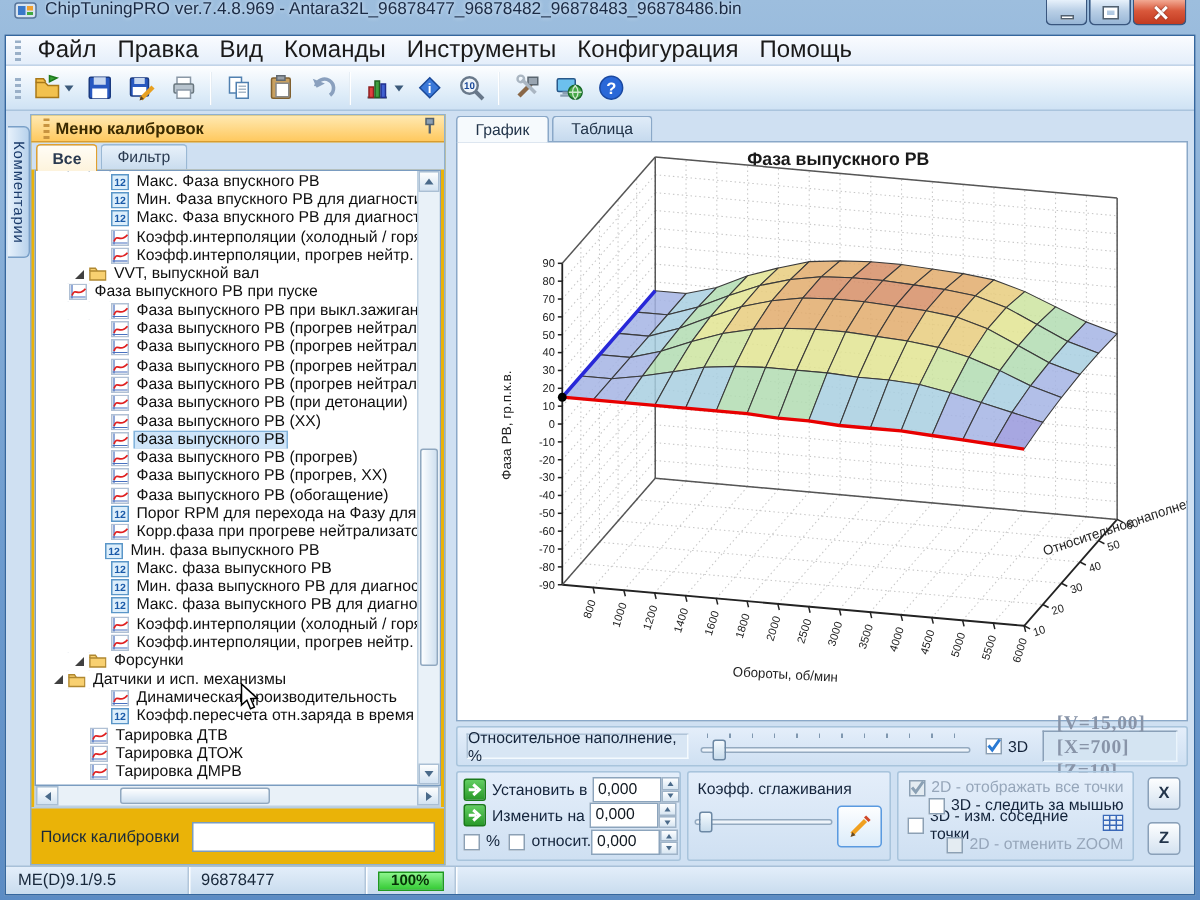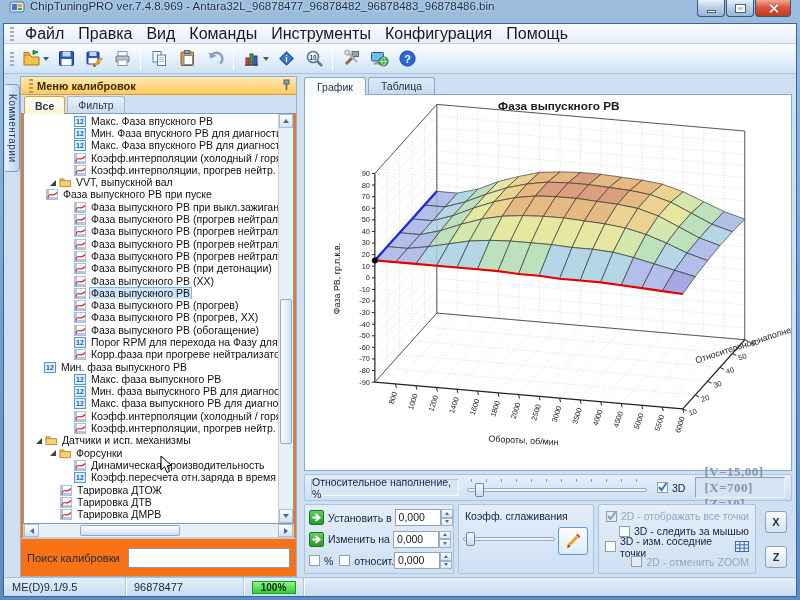--- a/index.html
+++ b/index.html
@@ -26,21 +26,21 @@
   .tbtn{width:26px;height:25px;display:flex;align-items:center;justify-content:center;border-radius:3px;position:relative;margin:0 1px;}
   .tbtn svg{width:19px;height:19px;}
   .tsep{width:1px;height:22px;background:#a8bfd6;border-right:1px solid #fff;margin:0 4px;}
   .caret{width:0;height:0;border-left:3px solid transparent;border-right:3px solid transparent;border-top:4px solid #3c5a7a;margin-left:2px;}
   
   .content{flex:1;display:flex;min-height:0;padding-top:2px;}
   .comments-strip{width:16px;position:relative;}
   .comments-tab{position:absolute;top:8px;left:1px;width:15px;height:88px;background:linear-gradient(to right,#e8f2fc,#b8d2ec);border:1px solid #7aa0c8;border-left:none;border-radius:0 4px 4px 0;display:flex;align-items:center;justify-content:center;}
   .vtext{writing-mode:vertical-rl;font-size:10px;color:#1a3a6a;letter-spacing:.5px;}
   
-  .leftpanel{width:277px;display:flex;flex-direction:column;border:1px solid #8fb0d0;background:#f97316;}
+  .leftpanel{width:277px;display:flex;flex-direction:column;border:1px solid #8fb0d0;background:#eab308;}
   .lp-header{height:18px;background:linear-gradient(#ffe9b2,#ffc95f);border-bottom:1px solid #d89c30;display:flex;align-items:center;padding:0 4px;}
   .lp-header .grip{background:repeating-linear-gradient(to bottom,#c89440 0 2px,transparent 2px 4px);}
   .lp-title{font-size:11px;font-weight:bold;color:#3a2a00;flex:1;}
   .pin svg{width:11px;height:12px;}
   .lp-tabs{height:18px;display:flex;align-items:flex-end;padding-left:3px;background:#cfe0f2;}
   .ltab{font-size:10.5px;padding:2px 10px 2px;border:1px solid #9ab8d4;border-bottom:none;border-radius:3px 3px 0 0;background:linear-gradient(#e8f1fa,#c9dcee);color:#2a3a50;margin-right:2px;}
   .ltab.active{background:linear-gradient(#fffdf6,#fdf3dc);border-color:#e0a030;font-weight:bold;position:relative;top:1px;padding-top:3px;}
   .treewrap{flex:1;display:flex;min-height:0;border:1px solid #7a9cc0;background:#fff;margin:0 2px;}
   .tree{flex:1;overflow:hidden;position:relative;padding-top:1px;
     background-image:repeating-linear-gradient(to bottom,#c8d2dc 0 1px,transparent 1px 3px),repeating-linear-gradient(to bottom,#c8d2dc 0 1px,transparent 1px 3px),repeating-linear-gradient(to bottom,#c8d2dc 0 1px,transparent 1px 3px);
@@ -80,21 +80,21 @@
   .sliderA{width:180px;height:20px;position:relative;margin-left:8px;}
   .sliderA .ticks{position:absolute;left:4px;right:4px;top:1px;height:3px;background:repeating-linear-gradient(to right,#8098b0 0 1px,transparent 1px 15px);}
   .strack{position:absolute;left:0;right:0;top:10px;height:4px;background:#eef4fa;border:1px solid #94aac0;border-radius:2px;}
   .sthumb{position:absolute;top:5px;width:9px;height:14px;background:linear-gradient(#f4fafe,#c8dcec);border:1px solid #6c88a4;border-radius:2px;}
   .cb{width:11px;height:11px;border:1px solid #8ca0b4;background:#fff;position:relative;flex:none;}
   .cb svg{position:absolute;left:-1px;top:-2px;width:12px;height:12px;}
   .cb.dis{background:#e4ecf2;}
   .cblabel{font-size:10.5px;color:#13233a;margin-left:4px;}
   .c3d{display:flex;align-items:center;margin-left:10px;}
   .coords{flex:1;height:21px;margin-left:10px;border:1px solid #8aa0b8;border-right-color:#eaf4fc;border-bottom-color:#eaf4fc;background:#d4e4f2;display:flex;align-items:center;padding-left:8px;font-family:"Liberation Serif",serif;font-weight:bold;font-size:13px;color:#8894a8;letter-spacing:.5px;}
-  .ctrl2{height:70px;margin:3px 4px 3px;display:flex;gap:4px;}
+  .ctrl2{height:60px;margin:3px 4px 3px;display:flex;gap:4px;}
   .grp{border:1px solid #a8c4dc;border-radius:2px;background:linear-gradient(#e4eefa,#cfe0f2);padding:3px 4px;}
   .grpA{width:150px;display:flex;flex-direction:column;justify-content:space-between;}
   .arow{display:flex;align-items:center;height:19px;}
   .gbtn{width:15px;height:15px;border-radius:2px;background:linear-gradient(#62ce62,#2a9a2a);border:1px solid #1a7a1a;display:flex;align-items:center;justify-content:center;flex:none;}
   .gbtn svg{width:11px;height:11px;}
   .albl{font-size:10.5px;color:#13233a;margin:0 3px 0 4px;flex:1;white-space:nowrap;}
   .spin{width:58px;height:17px;display:flex;flex:none;}
   .spinval{flex:1;background:#fff;border:1px solid #8ca4bc;font-size:10.5px;padding:1px 3px;color:#101820;}
   .spinbtns{width:12px;display:flex;flex-direction:column;}
   .spinbtns div{flex:1;background:linear-gradient(#fdfeff,#d8e6f2);border:1px solid #a0b4c8;display:flex;align-items:center;justify-content:center;}
@@ -490,21 +490,21 @@
                 <span class="tic">
                   <svg viewBox="0 0 12 11">
                     <rect x="0.5" y="0.5" width="11" height="10" fill="#fff" stroke="#b0c0d4"></rect>
                     <line x1="2" y1="1" x2="2" y2="10" stroke="#4870c0" stroke-width=".8"></line>
                     <line x1="1" y1="9" x2="11" y2="9" stroke="#4870c0" stroke-width=".8"></line>
                     <path d="M2 8 C4 2 6 9.5 11 3.5" fill="none" stroke="#e02020" stroke-width="1.2"></path>
                   </svg>
                 </span>
                 <span class="tlbl">Корр.фаза при прогреве нейтрализатора</span>
               </div>
-              <div class="trow" style="padding-left: 20px;">
+              <div class="trow" style="padding-left: 46px;">
                 <span class="tic">
                   <svg viewBox="0 0 12 11">
                     <rect x="0.5" y="0.5" width="11" height="10" fill="#dceefb" stroke="#5a96c8"></rect>
                     <text x="6" y="8.2" font-size="7" font-weight="bold" fill="#1a5aa8" text-anchor="middle">12</text>
                   </svg>
                 </span>
                 <span class="tlbl">Мин. фаза выпускного РВ</span>
               </div>
               <div class="trow" style="padding-left: 50px;">
                 <span class="tic">
@@ -548,39 +548,39 @@
                 <span class="tic">
                   <svg viewBox="0 0 12 11">
                     <rect x="0.5" y="0.5" width="11" height="10" fill="#fff" stroke="#b0c0d4"></rect>
                     <line x1="2" y1="1" x2="2" y2="10" stroke="#4870c0" stroke-width=".8"></line>
                     <line x1="1" y1="9" x2="11" y2="9" stroke="#4870c0" stroke-width=".8"></line>
                     <path d="M2 8 C4 2 6 9.5 11 3.5" fill="none" stroke="#e02020" stroke-width="1.2"></path>
                   </svg>
                 </span>
                 <span class="tlbl">Коэфф.интерполяции, прогрев нейтр. (холодный</span>
               </div>
-              <div class="trow" style="padding-left: 12px;">
+              <div class="trow" style="padding-left: 26px;">
                 <span class="exp"></span>
                 <span class="tic">
                   <svg viewBox="0 0 13 11">
                     <path d="M1 3.5 v-2 h4 l1.3 2" fill="#f8d070" stroke="#b08830"></path>
                     <path d="M1 3.5 h11.5 v6.5 H1z" fill="#f8d070" stroke="#b08830"></path>
                   </svg>
                 </span>
-                <span class="tlbl">Датчики и исп. механизмы</span>
-              </div>
-              <div class="trow" style="padding-left: 26px;">
+                <span class="tlbl">Форсунки</span>
+              </div>
+              <div class="trow" style="padding-left: 12px;">
                 <span class="exp"></span>
                 <span class="tic">
                   <svg viewBox="0 0 13 11">
                     <path d="M1 3.5 v-2 h4 l1.3 2" fill="#f8d070" stroke="#b08830"></path>
                     <path d="M1 3.5 h11.5 v6.5 H1z" fill="#f8d070" stroke="#b08830"></path>
                   </svg>
                 </span>
-                <span class="tlbl">Форсунки</span>
+                <span class="tlbl">Датчики и исп. механизмы</span>
               </div>
               <div class="trow" style="padding-left: 50px;">
                 <span class="tic">
                   <svg viewBox="0 0 12 11">
                     <rect x="0.5" y="0.5" width="11" height="10" fill="#fff" stroke="#b0c0d4"></rect>
                     <line x1="2" y1="1" x2="2" y2="10" stroke="#4870c0" stroke-width=".8"></line>
                     <line x1="1" y1="9" x2="11" y2="9" stroke="#4870c0" stroke-width=".8"></line>
                     <path d="M2 8 C4 2 6 9.5 11 3.5" fill="none" stroke="#e02020" stroke-width="1.2"></path>
                   </svg>
                 </span>
@@ -597,32 +597,32 @@
               </div>
               <div class="trow" style="padding-left: 36px;">
                 <span class="tic">
                   <svg viewBox="0 0 12 11">
                     <rect x="0.5" y="0.5" width="11" height="10" fill="#fff" stroke="#b0c0d4"></rect>
                     <line x1="2" y1="1" x2="2" y2="10" stroke="#4870c0" stroke-width=".8"></line>
                     <line x1="1" y1="9" x2="11" y2="9" stroke="#4870c0" stroke-width=".8"></line>
                     <path d="M2 8 C4 2 6 9.5 11 3.5" fill="none" stroke="#e02020" stroke-width="1.2"></path>
                   </svg>
                 </span>
+                <span class="tlbl">Тарировка ДТВ</span>
+              </div>
+              <div class="trow" style="padding-left: 36px;">
+                <span class="tic">
+                  <svg viewBox="0 0 12 11">
+                    <rect x="0.5" y="0.5" width="11" height="10" fill="#fff" stroke="#b0c0d4"></rect>
+                    <line x1="2" y1="1" x2="2" y2="10" stroke="#4870c0" stroke-width=".8"></line>
+                    <line x1="1" y1="9" x2="11" y2="9" stroke="#4870c0" stroke-width=".8"></line>
+                    <path d="M2 8 C4 2 6 9.5 11 3.5" fill="none" stroke="#e02020" stroke-width="1.2"></path>
+                  </svg>
+                </span>
                 <span class="tlbl">Тарировка ДТОЖ</span>
-              </div>
-              <div class="trow" style="padding-left: 36px;">
-                <span class="tic">
-                  <svg viewBox="0 0 12 11">
-                    <rect x="0.5" y="0.5" width="11" height="10" fill="#fff" stroke="#b0c0d4"></rect>
-                    <line x1="2" y1="1" x2="2" y2="10" stroke="#4870c0" stroke-width=".8"></line>
-                    <line x1="1" y1="9" x2="11" y2="9" stroke="#4870c0" stroke-width=".8"></line>
-                    <path d="M2 8 C4 2 6 9.5 11 3.5" fill="none" stroke="#e02020" stroke-width="1.2"></path>
-                  </svg>
-                </span>
-                <span class="tlbl">Тарировка ДТВ</span>
               </div>
               <div class="trow" style="padding-left: 36px;">
                 <span class="tic">
                   <svg viewBox="0 0 12 11">
                     <rect x="0.5" y="0.5" width="11" height="10" fill="#fff" stroke="#b0c0d4"></rect>
                     <line x1="2" y1="1" x2="2" y2="10" stroke="#4870c0" stroke-width=".8"></line>
                     <line x1="1" y1="9" x2="11" y2="9" stroke="#4870c0" stroke-width=".8"></line>
                     <path d="M2 8 C4 2 6 9.5 11 3.5" fill="none" stroke="#e02020" stroke-width="1.2"></path>
                   </svg>
                 </span>

